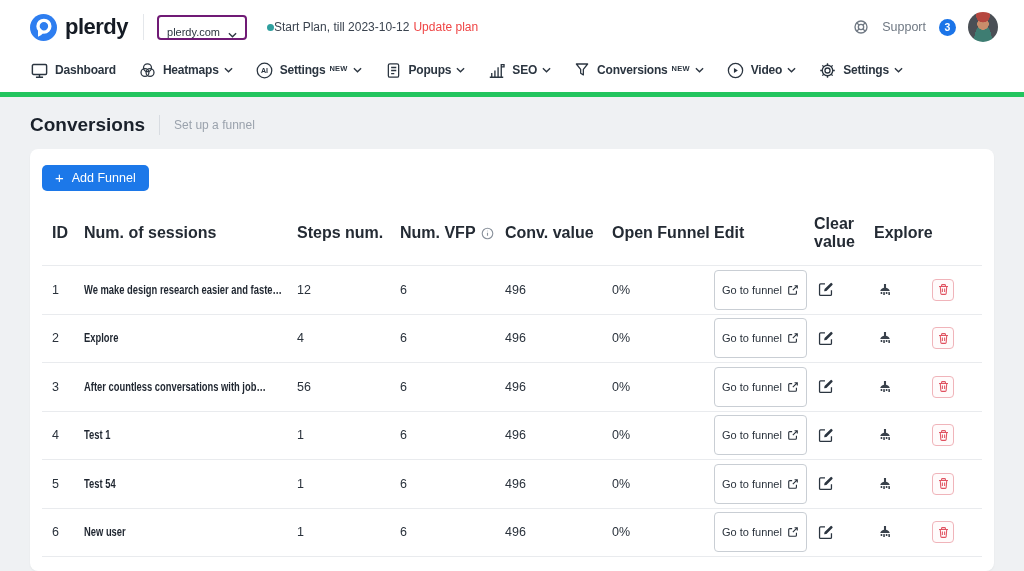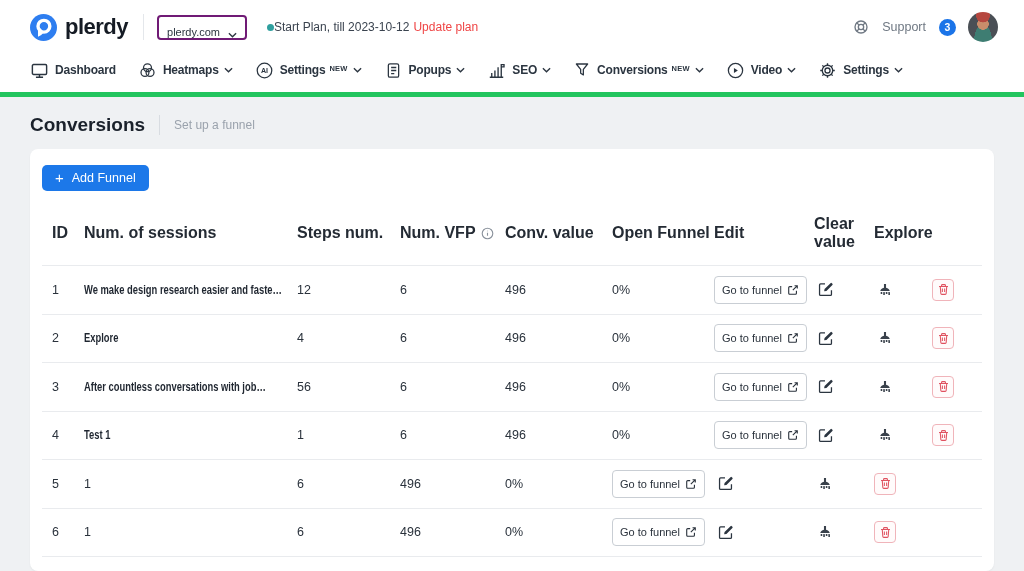--- a/index.html
+++ b/index.html
@@ -50,21 +50,21 @@
 
   .table { margin-top:2px; }
   .trow, .thead { display:grid; grid-template-columns:32px 213px 103px 105px 107px 102px 100px 60px 58px 1fr;
     align-items:center; padding-left:10px; border-bottom:1px solid #e9ebee; }
   .thead { padding-top:22px; padding-bottom:14px; }
   .th { font-size:16px; font-weight:700; color:#242b34; display:flex; align-items:center; gap:5px; }
   .trow { height:48.5px; font-size:12.5px; color:#2a323c; }
   .cell-name-wrap { overflow:hidden; white-space:nowrap; }
   .cell-name-text { display:inline-block; white-space:nowrap; transform:scaleX(.75); transform-origin:0 50%;
     font-weight:700; font-size:12.5px; color:#1f2630; }
-  .goto-btn { height:28px; background:#fff; border:1px solid #c9ced4; border-radius:4px; white-space:nowrap;
+  .goto-btn { height:40px; background:#fff; border:1px solid #c9ced4; border-radius:4px; white-space:nowrap;
     display:inline-flex; align-items:center; gap:5px; padding:0 7px; font-family:inherit; font-size:11px; color:#2a323c; cursor:pointer; }
   .icon-btn { background:none; border:none; cursor:pointer; padding:0; display:flex; align-items:center; margin-left:3px; }
   .del-btn { width:22px; height:22px; border:1px solid #f0b4ba; background:#fffbfb; border-radius:4px;
     display:flex; align-items:center; justify-content:center; cursor:pointer; }
 </style>
 </head>
 <body>
 
 <header class="topbar">
   <div class="brand">
@@ -460,20 +460,23 @@
           <svg width="13" height="13" viewBox="0 0 16 16" fill="none" stroke="#e05260" stroke-width="1.3">
             <path d="M2.5 4.3h11M5.6 4.3V3.1A1.1 1.1 0 016.7 2h2.6a1.1 1.1 0 011.1 1.1v1.2M4 4.3l.7 8.6A1.2 1.2 0 005.9 14h4.2a1.2 1.2 0 001.2-1.1l.7-8.6M6.6 6.8v4.4M9.4 6.8v4.4"></path>
           </svg>
         </span>
       </button>
     </div>
   </div>
 
   <div class="trow">
     <div>5</div>
+    <div class="cell-name-wrap">
+      <span class="cell-name-text">Test 54</span>
+    </div>
     <div>1</div>
     <div>6</div>
     <div>496</div>
     <div>0%</div>
     <div>
       <button class="goto-btn">
         <span>Go to funnel</span>
         <span>
           <svg width="12" height="12" viewBox="0 0 14 14" fill="none" stroke="#2a323c" stroke-width="1.3">
             <path d="M6 3H3.2A1.2 1.2 0 002 4.2v6.6A1.2 1.2 0 003.2 12h6.6A1.2 1.2 0 0011 10.8V8M8.8 2H12v3.2M11.8 2.2L6.8 7.2"></path>
@@ -510,20 +513,23 @@
           <svg width="13" height="13" viewBox="0 0 16 16" fill="none" stroke="#e05260" stroke-width="1.3">
             <path d="M2.5 4.3h11M5.6 4.3V3.1A1.1 1.1 0 016.7 2h2.6a1.1 1.1 0 011.1 1.1v1.2M4 4.3l.7 8.6A1.2 1.2 0 005.9 14h4.2a1.2 1.2 0 001.2-1.1l.7-8.6M6.6 6.8v4.4M9.4 6.8v4.4"></path>
           </svg>
         </span>
       </button>
     </div>
   </div>
 
   <div class="trow">
     <div>6</div>
+    <div class="cell-name-wrap">
+      <span class="cell-name-text">New user</span>
+    </div>
     <div>1</div>
     <div>6</div>
     <div>496</div>
     <div>0%</div>
     <div>
       <button class="goto-btn">
         <span>Go to funnel</span>
         <span>
           <svg width="12" height="12" viewBox="0 0 14 14" fill="none" stroke="#2a323c" stroke-width="1.3">
             <path d="M6 3H3.2A1.2 1.2 0 002 4.2v6.6A1.2 1.2 0 003.2 12h6.6A1.2 1.2 0 0011 10.8V8M8.8 2H12v3.2M11.8 2.2L6.8 7.2"></path>

